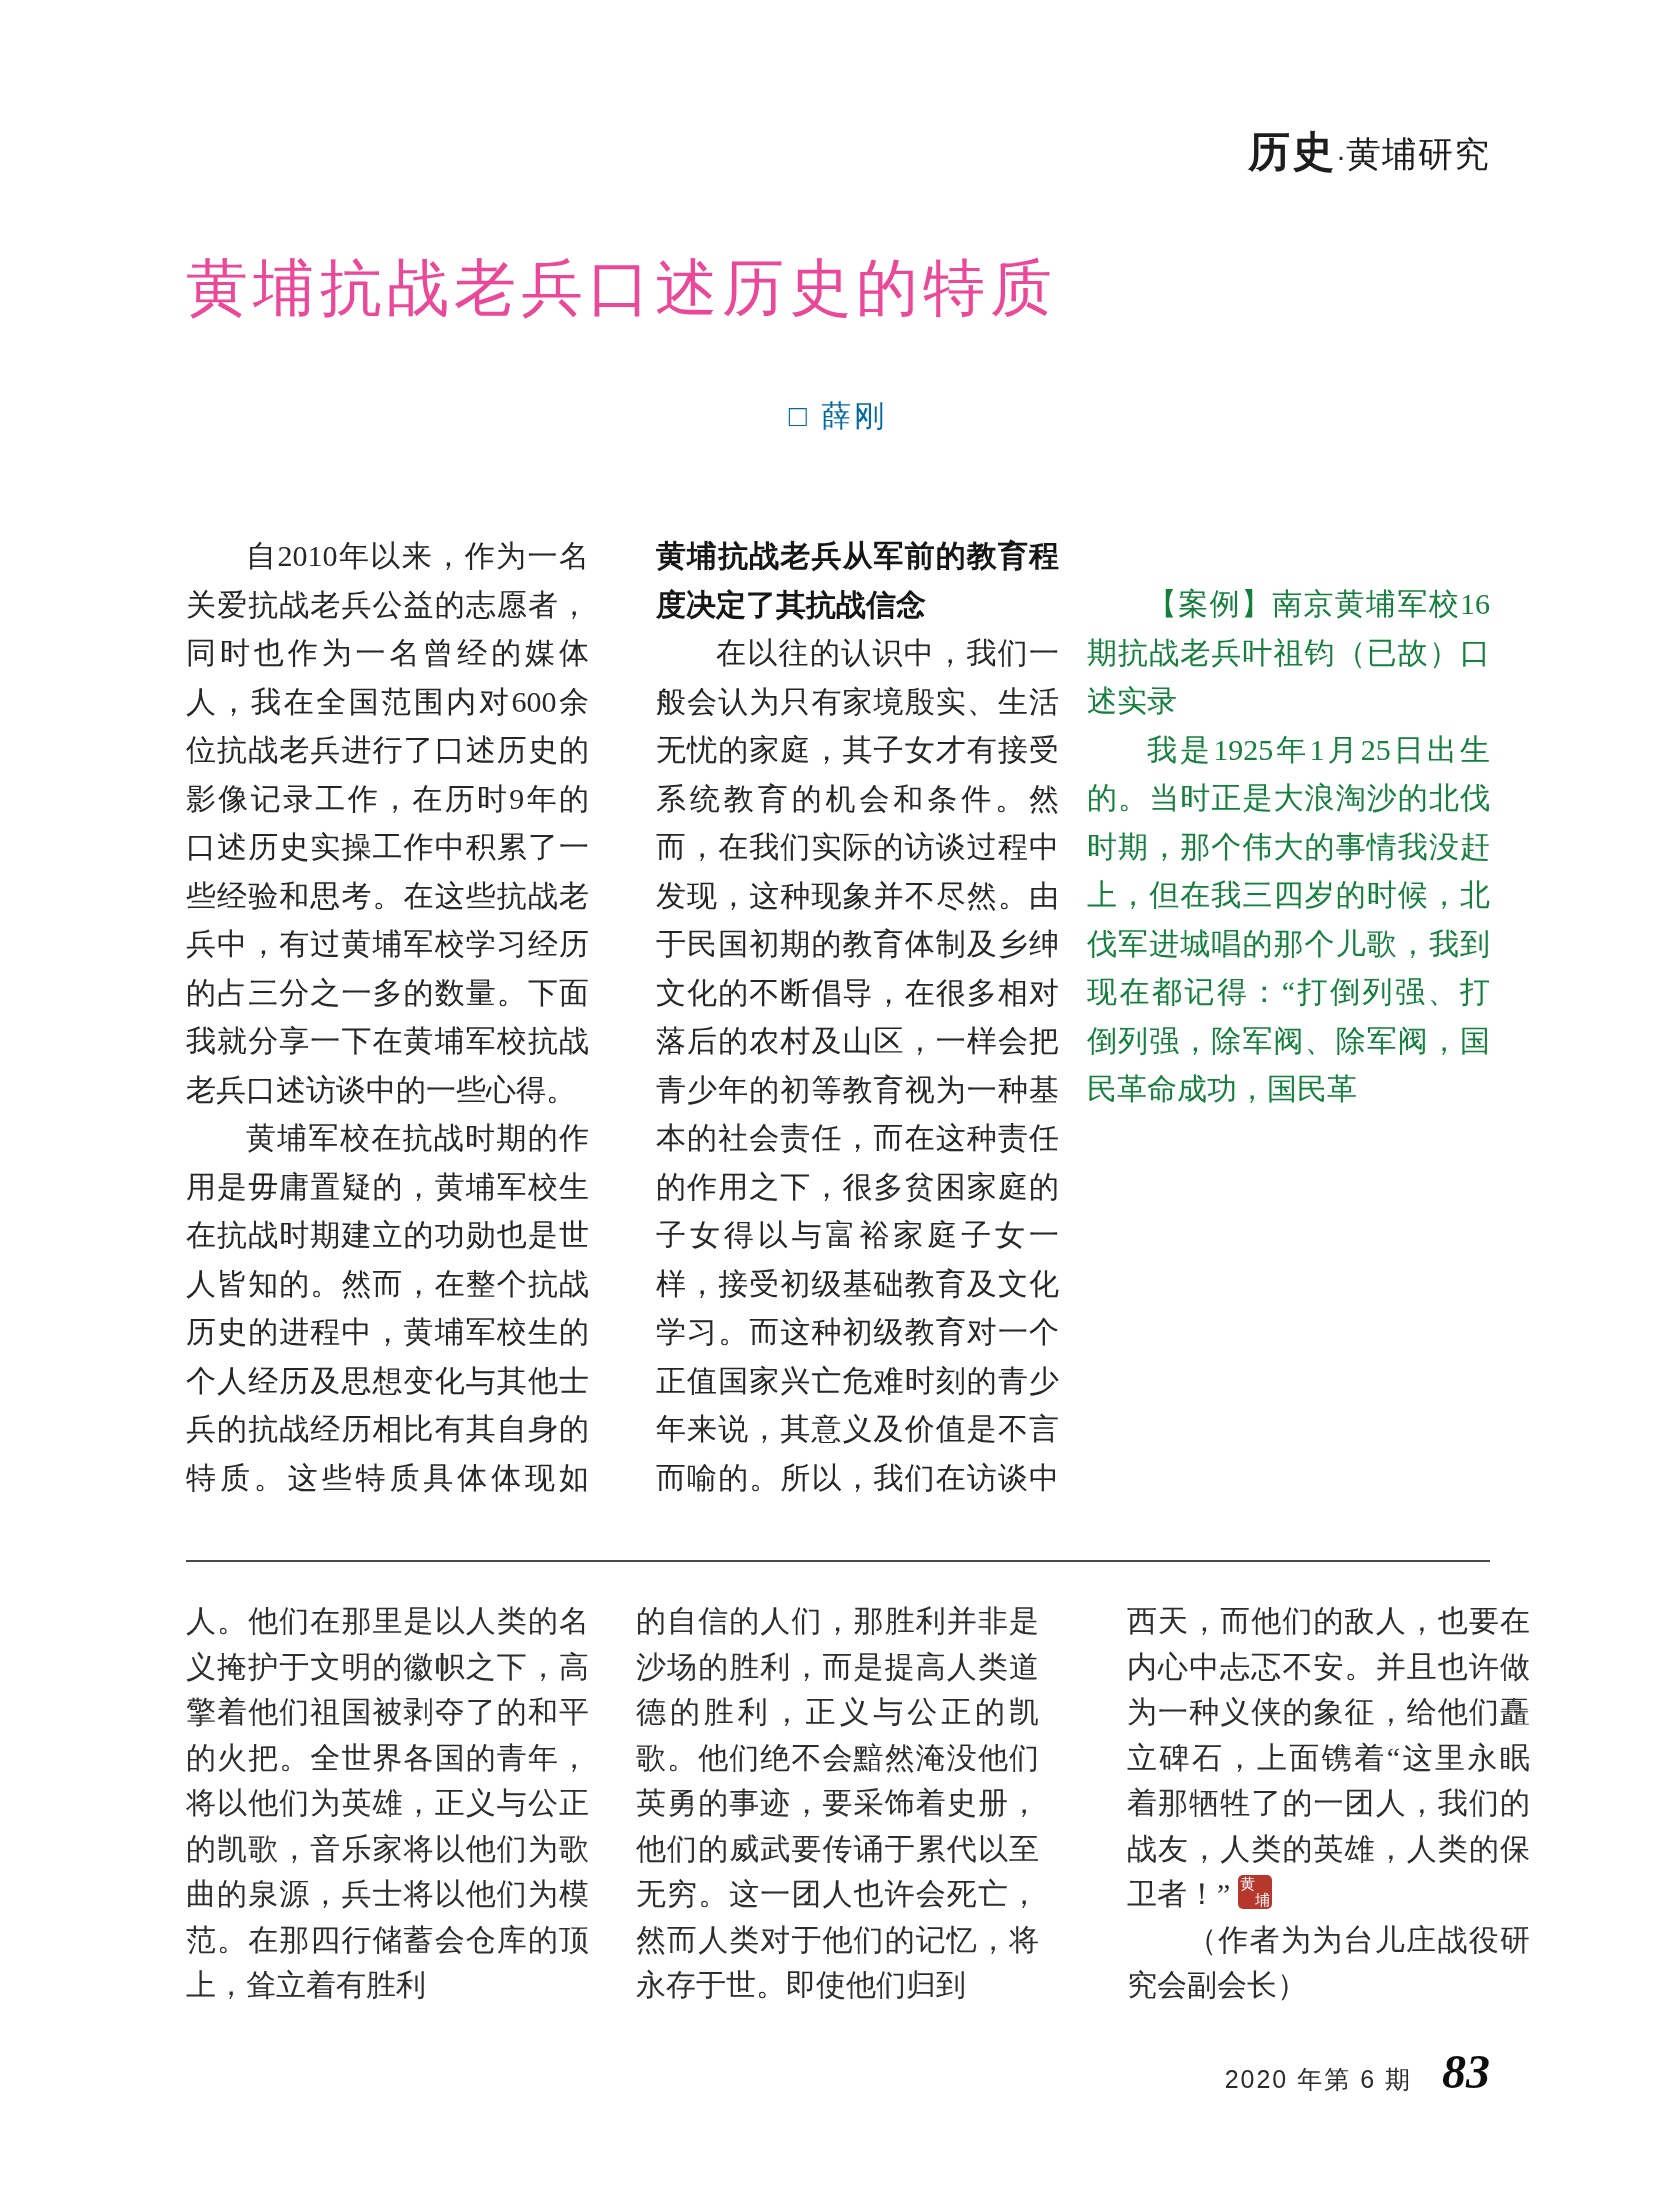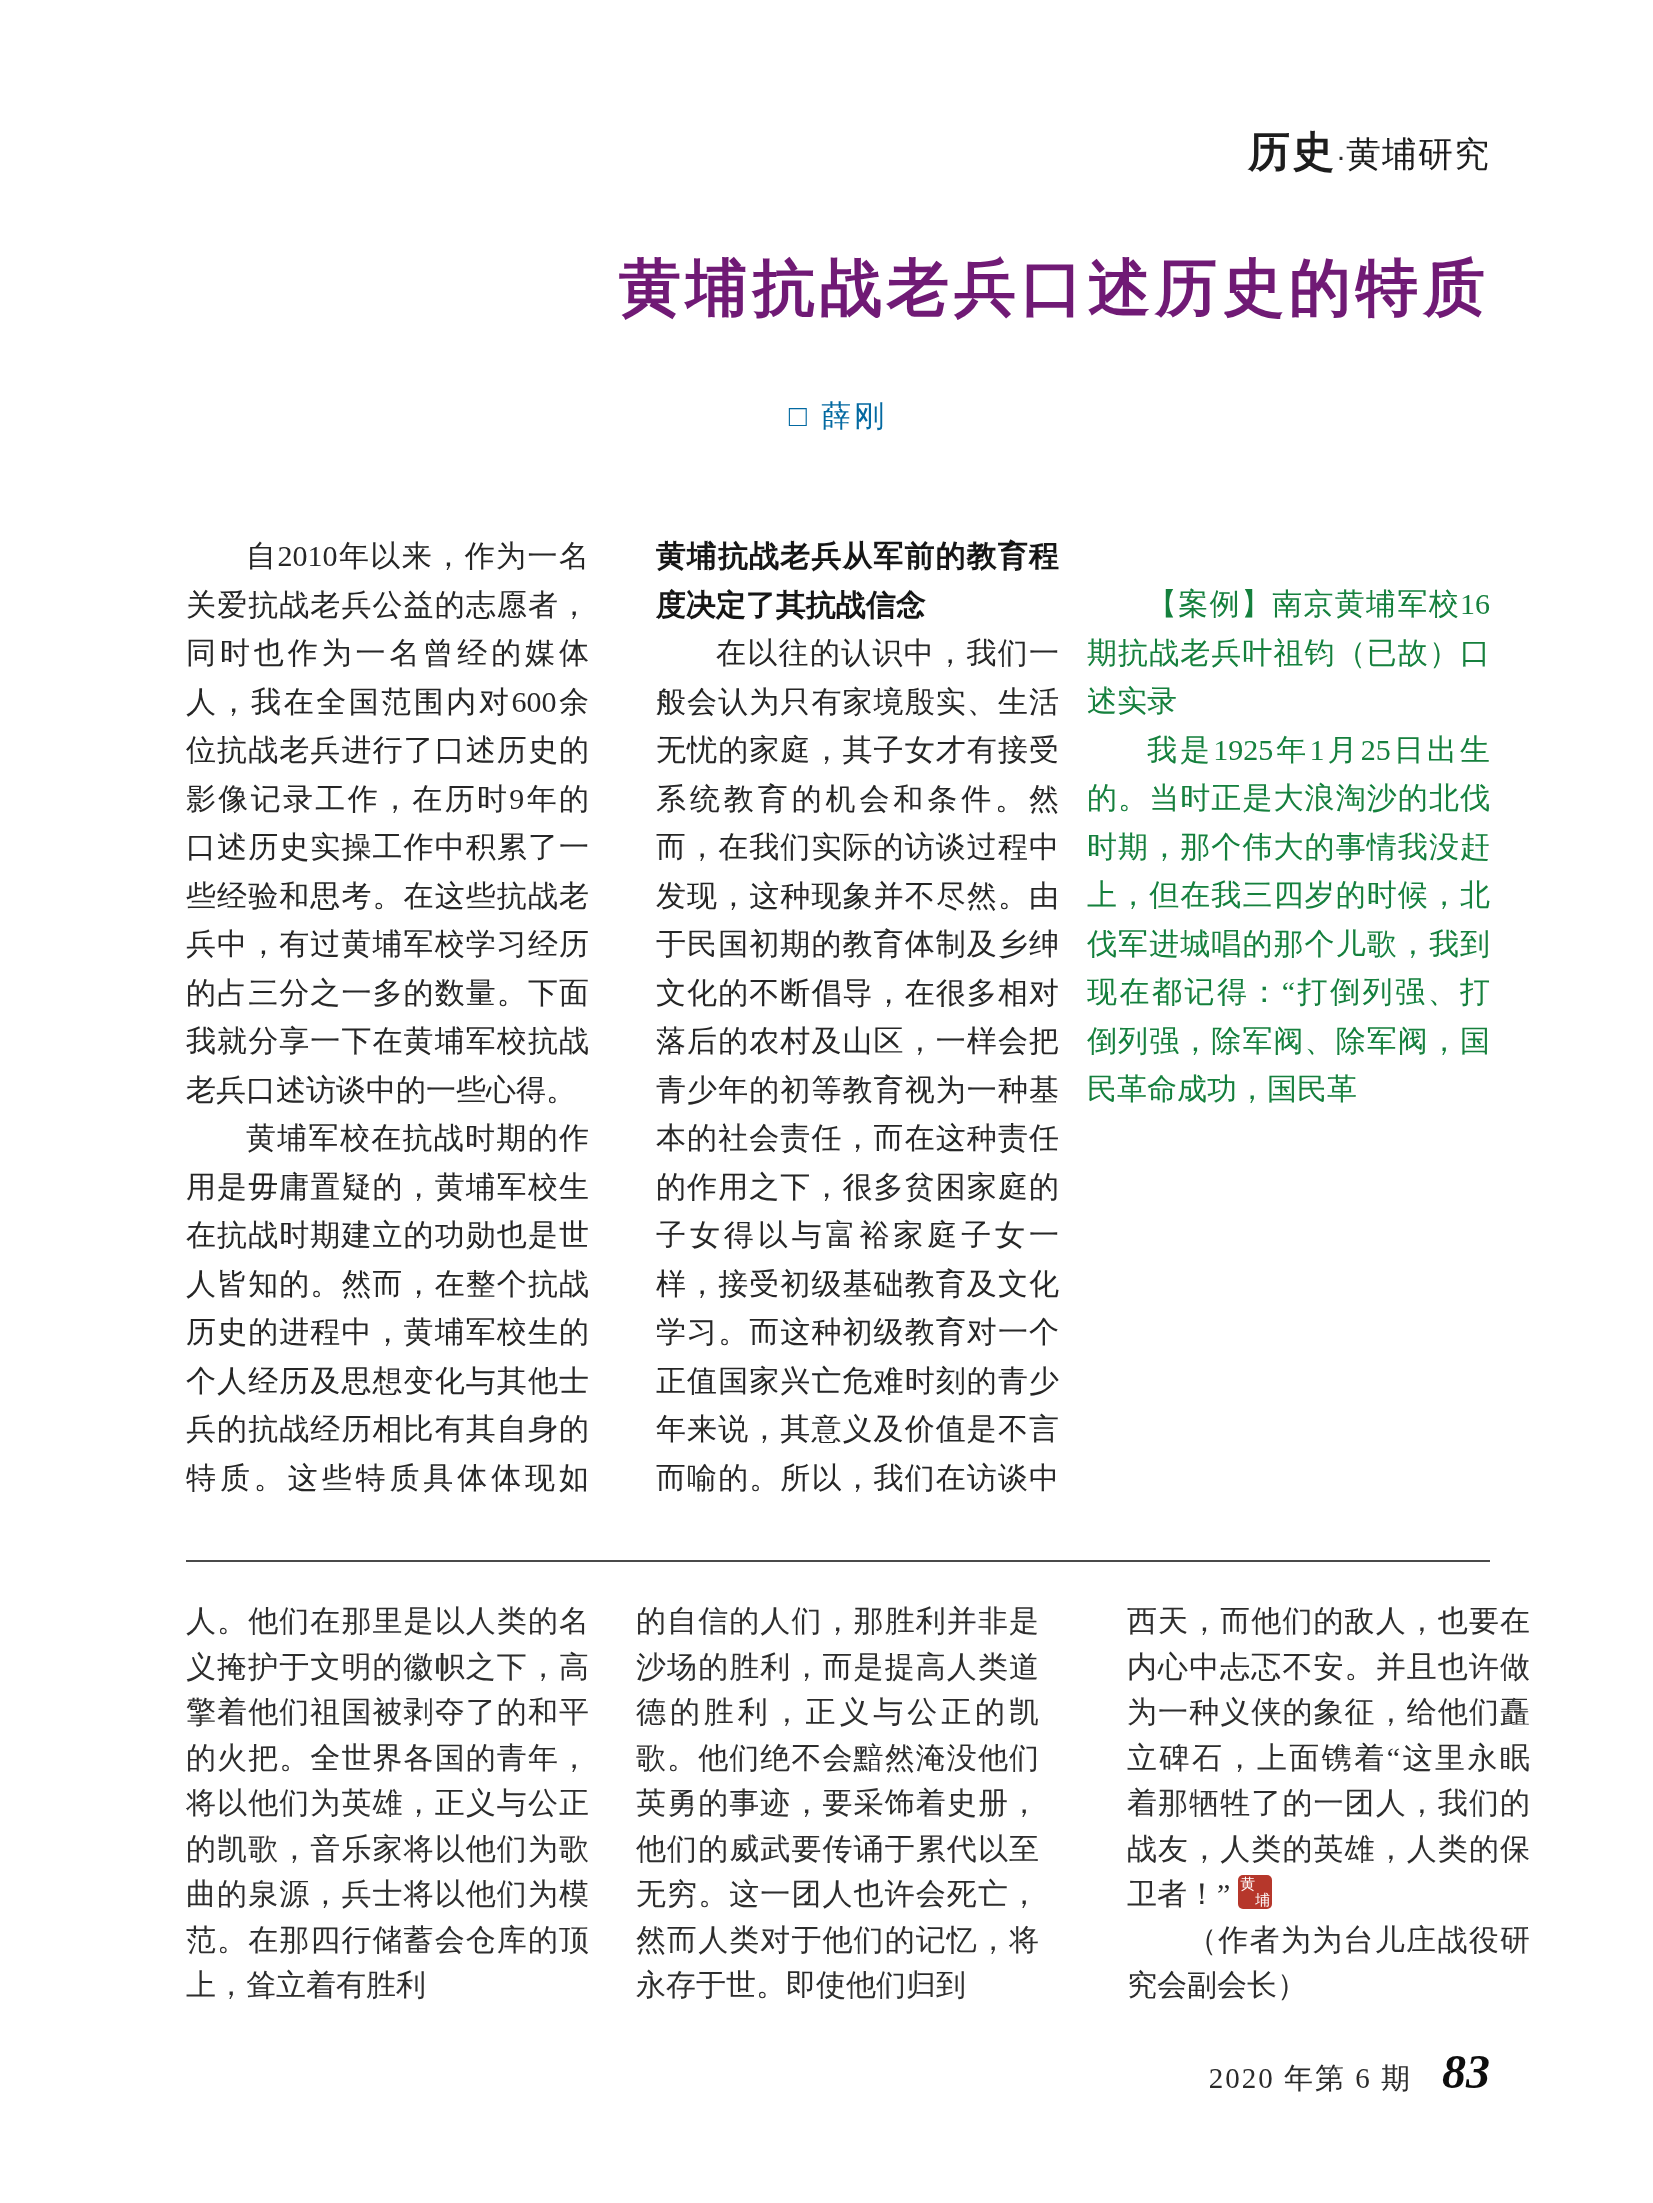--- a/index.html
+++ b/index.html
@@ -28,26 +28,26 @@
   .header .section   { font-size: 42px; font-weight: 700; letter-spacing: 2px; }
   .header .dot       { font-size: 30px; color: #2a2a2a; }
   .header .subsection{ font-size: 35px; font-weight: 500; letter-spacing: 1px; }
 
   
   .title {
     position: absolute;
     top: 246px;
     left: 186px;
     width: 1304px;
-    text-align: right;
+    text-align: left;
     font-family: "Liberation Sans", "DejaVu Sans", sans-serif;
-    font-weight: 700;
+    font-weight: 400;
     font-size: 62px;
     letter-spacing: 5px;
-    color: #701a75;
+    color: #ec4899;
     white-space: nowrap;
   }
   .author {
     position: absolute;
     top: 396px;
     left: 186px;
     width: 1304px;
     text-align: center;
     font-family: "Liberation Sans", "DejaVu Sans", sans-serif;
     font-size: 30px;
@@ -119,22 +119,22 @@
   
   .footer {
     position: absolute;
     top: 2044px;
     right: 163px;
     display: flex;
     align-items: baseline;
     gap: 30px;
   }
   .footer .issue {
-    font-family: Liberation Serif, serif;
-    font-size: 29px;
+    font-family: Liberation Sans, sans-serif;
+    font-size: 25px;
     color: #2b2b2b;
     letter-spacing: 2px;
   }
   .footer .page-number {
     font-family: "Liberation Serif", "DejaVu Serif", serif;
     font-size: 48px;
     font-weight: 700;
     font-style: italic;
     color: #0e0e0e;
   }

